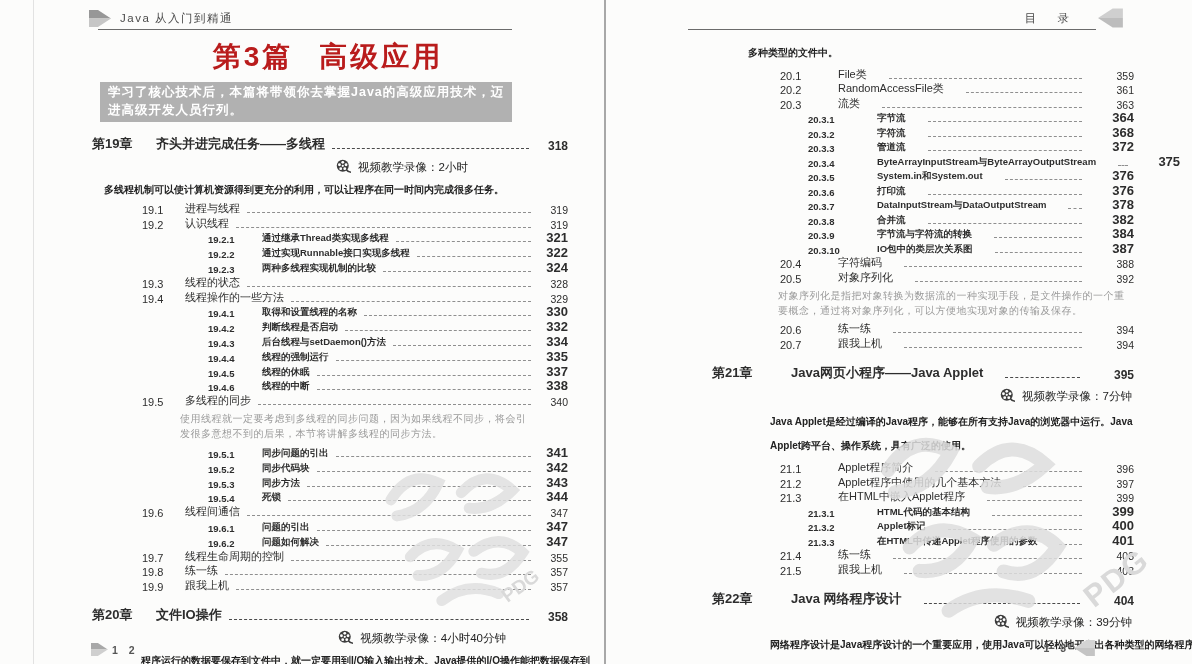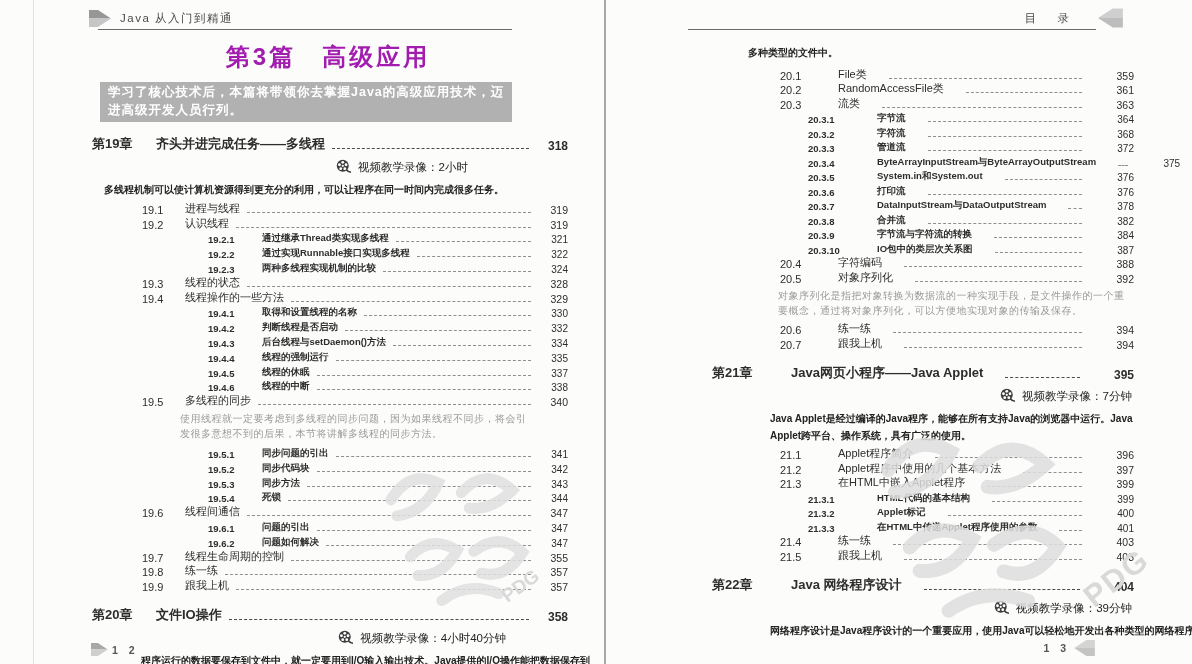--- a/index.html
+++ b/index.html
@@ -22,21 +22,21 @@
   .hdr-rule{position:absolute;top:29px;height:0;border-bottom:1.6px solid #6b6b6b;}
   .page-left .hdr-rule{left:10px;width:414px;}
   .page-right .hdr-rule{left:-12px;width:408px;}
   .page-right .hdr{justify-content:flex-end;}
   .page-right .hdr-title{letter-spacing:9px;margin:0 20px 0 0;}
   .chev{display:inline-block;line-height:0;}
 
   .content{padding-top:36px;}
 
   
-  .part-title{text-align:center;font-weight:bold;font-size:24px;letter-spacing:3px;color:#a21caf;margin:5px 0 9px 0;height:32px;line-height:32px;}
+  .part-title{text-align:center;font-weight:bold;font-size:28px;letter-spacing:3px;color:#b91c1c;margin:5px 0 9px 0;height:32px;line-height:32px;}
   .pt-gap{display:inline-block;width:26px;}
   .part-intro{margin-left:12px;width:398px;background:#b1b1b1;color:#fff;font-weight:bold;font-size:12.5px;line-height:17.5px;padding:2px 6px 3px 8px;letter-spacing:1px;}
 
   
   .row{display:flex;align-items:flex-end;}
   .row .num{flex:none;}
   .row .title{flex:none;white-space:nowrap;}
   .row .leader{flex:1;min-width:10px;border-bottom:1px dashed #8f8f8f;margin:0 5px 3px 7px;}
   .row .pg{flex:none;width:32px;text-align:right;font-size:10.5px;}
 
@@ -45,40 +45,40 @@
 
   .lvl1{font-size:11px;}
   .page-left .lvl1{padding-left:54px;}
   .page-right .lvl1{padding-left:80px;}
   .lvl1 .num{width:43px;}
 
   .lvl2{font-size:9.5px;font-weight:bold;}
   .page-left .lvl2{padding-left:120px;}
   .page-right .lvl2{padding-left:108px;}
   .lvl2 .num{width:54px;}
-  .lvl2 .pg{font-size:10px;font-weight:normal;}
+  .lvl2 .pg{font-size:13px;font-weight:bold;}
 
   .chapter{font-weight:bold;font-size:13px;height:19px !important;margin-top:12px;margin-bottom:2px;}
   .page-left .chapter{padding-left:4px;}
   .page-right .chapter{padding-left:12px;}
   .chapter .num{width:64px;}
   .chapter .leader{border-bottom:1.6px dashed #4a4a4a;margin-bottom:4px;}
   .chapter .pg{font-size:12px;font-weight:bold;width:34px;}
 
   .video{display:flex;justify-content:flex-end;align-items:center;gap:7px;height:25px;font-size:11.5px;color:#222;}
   [data-name="video-ch19"]{padding-right:100px;}
   [data-name="video-ch20"]{padding-right:62px;}
   .page-right .video{padding-right:2px;}
 
   .intro,.cont{font-weight:bold;font-size:10px;color:#222;height:17px;line-height:17px;white-space:nowrap;margin:1px 0 3px 0;}
   .page-left .intro{margin-left:16px;}
   .page-left [data-name="intro-ch20"]{margin-left:53px;}
   .page-right .intro{margin-left:70px;}
   .page-right .cont{margin-left:48px;margin-top:12px;margin-bottom:6px;}
-  [data-name="intro-ch21"]{white-space:normal;width:368px;height:auto;line-height:17px;}
+  [data-name="intro-ch21"]{white-space:normal;width:368px;height:auto;line-height:24px;}
 
   .note{font-size:10px;color:#9a9a9a;line-height:15px;margin:3px 0 4px 0;letter-spacing:.5px;}
   .page-left .note{margin-left:92px;width:352px;}
   .page-right .note{margin-left:78px;width:352px;}
 
   
   .ftr{position:absolute;bottom:8px;display:flex;align-items:center;gap:4px;}
   .page-left .ftr{left:2px;}
   .page-right .ftr{right:38px;}
   .pgnum{font-size:10.5px;font-weight:bold;letter-spacing:4px;color:#555;}

